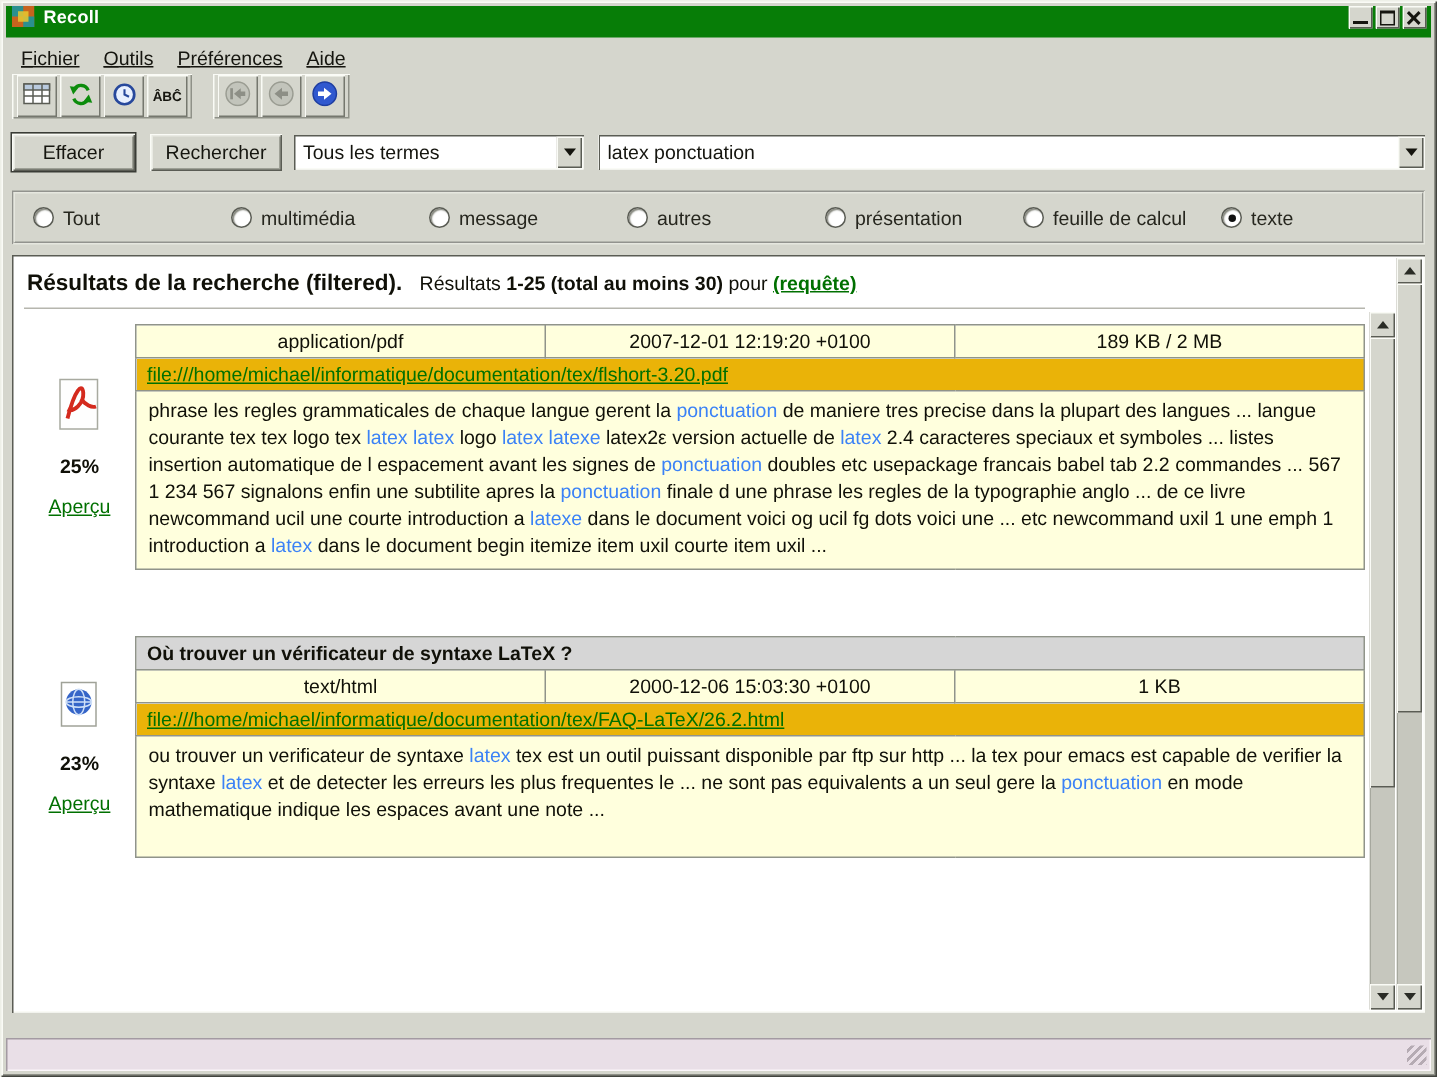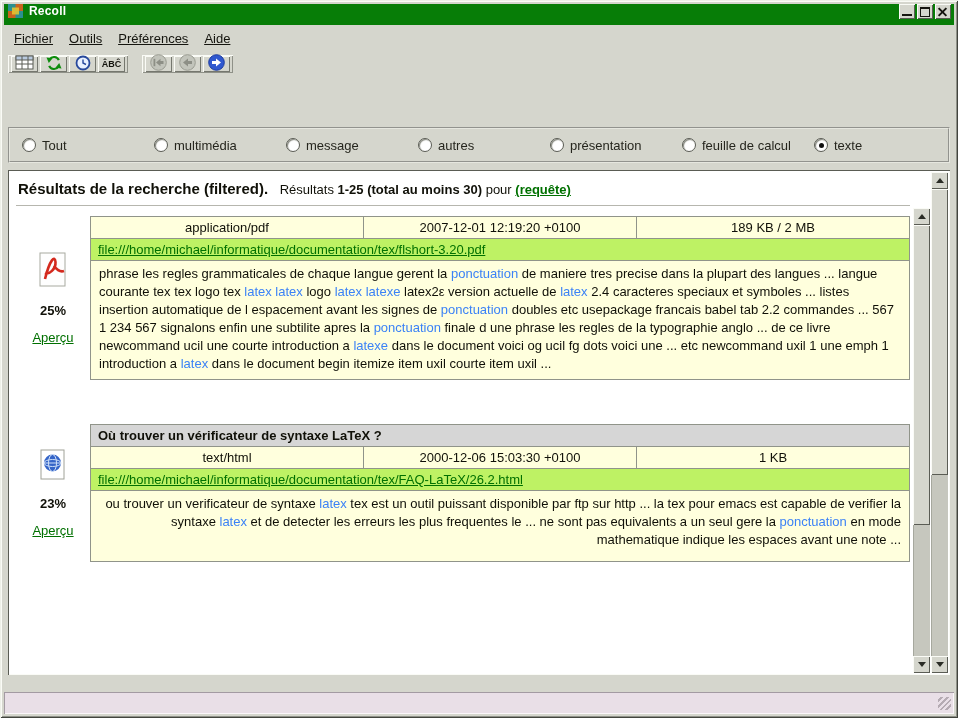--- a/index.html
+++ b/index.html
@@ -18,21 +18,21 @@
   .glyph-close::before,.glyph-close::after{content:"";position:absolute;left:-1px;top:4px;width:11px;height:2px;background:#15150f;}
   .glyph-close::before{transform:rotate(45deg);}
   .glyph-close::after{transform:rotate(-45deg);}
   
   .menubar{position:absolute;left:6px;top:28px;height:20px;display:flex;align-items:center;font-size:13px;color:#15150f;text-decoration:underline;}
   .menu-item{padding:2px 8px;cursor:default;}
   .menu-item .mn{text-decoration:underline;}
   
   .toolbar{position:absolute;left:8px;top:50px;height:28px;display:flex;gap:14px;align-items:center;}
   .tool-group{display:flex;align-items:center;padding:1px 2px;box-shadow:inset 1px 1px 0 #fafbf6, inset -1px -1px 0 #8f9188;}
-  .tool-btn{width:27px;height:16px;display:flex;align-items:center;justify-content:center;background:#d5d6cd;border:none;padding:0;margin:0 1px;
+  .tool-btn{width:27px;height:28px;display:flex;align-items:center;justify-content:center;background:#d5d6cd;border:none;padding:0;margin:0 1px;
     box-shadow:inset 1px 1px 0 #fafbf6, inset -1px -1px 0 #75776e;cursor:default;}
   .abc{font-size:9px;font-weight:bold;color:#15150f;}
   
   .searchrow{position:absolute;left:8px;top:88px;right:8px;height:26px;display:flex;align-items:center;}
   .btn{height:25px;background:#d5d6cd;border:none;font-size:13px;color:#15150f;font-family:inherit;text-align:center;cursor:default;
     box-shadow:inset 1px 1px 0 #fafbf6, inset -1px -1px 0 #5a5c54, inset 2px 2px 0 #e9eae3, inset -2px -2px 0 #9ea096;}
   .btn.default{outline:1px solid #3a3c36;}
   .btn-clear{width:82px;margin-right:10px;}
   .btn-search{width:88px;margin-right:8px;}
   .combo{height:23px;background:#ffffff;display:flex;align-items:center;box-shadow:inset 1px 1px 0 #5a5c54, inset -1px -1px 0 #fafbf6;}
@@ -61,23 +61,23 @@
   .rule{border:none;border-top:1px solid #b6b6ae;margin:8px 2px 10px 0;}
   .result-item{display:flex;}
   .result-item.second{margin-top:44px;}
   .result-side{width:74px;flex:none;display:flex;flex-direction:column;align-items:center;justify-content:center;gap:12px;font-size:13px;}
   .pct{font-weight:bold;color:#101008;}
   .result-main{flex:1;margin-right:2px;min-width:0;}
   .rtable{width:100%;border-collapse:collapse;font-size:13px;color:#101008;table-layout:fixed;}
   .rtable td{border:1px solid #90948a;padding:3px 7px;word-wrap:break-word;}
   .rtable .thead td{background:#d6d6d6;font-weight:bold;}
   .rtable .meta td{background:#ffffdd;text-align:center;}
-  .rtable .urlrow td{background:#bef264;white-space:nowrap;overflow:hidden;}
+  .rtable .urlrow td{background:#eab308;white-space:nowrap;overflow:hidden;}
   .rtable .abstract td{background:#ffffdd;line-height:18px;padding:4px 8px 6px 8px;}
-  .result-item.second .abstract td{padding-bottom:12px;text-align:right;}
+  .result-item.second .abstract td{padding-bottom:22px;}
   .hl{color:#3b82f6;}
   
   .sb{position:absolute;width:17px;background:#c6c7be;box-shadow:inset 1px 1px 0 #a6a89e;}
   .sb-outer{right:2px;top:2px;bottom:2px;}
   .sb-inner{right:20px;top:38px;bottom:2px;}
   .sb-btn{position:absolute;left:0;width:17px;height:17px;background:#d5d6cd;cursor:default;
     box-shadow:inset 1px 1px 0 #fafbf6, inset -1px -1px 0 #5a5c54;display:flex;align-items:center;justify-content:center;}
   .sb-btn.up{top:0;}
   .sb-btn.down{bottom:0;}
   .tri-up-s{width:0;height:0;border-left:4px solid transparent;border-right:4px solid transparent;border-bottom:5px solid #2a2c26;}
@@ -185,20 +185,36 @@
         <span>
           <svg width="19" height="17" viewBox="0 0 19 17">
             <circle cx="9.5" cy="8.5" r="7.8" fill="#3058cf" stroke="#1e3da0"></circle>
             <polygon points="14,8.5 9,4.5 9,7 5,7 5,10 9,10 9,12.5" fill="#ffffff"></polygon>
           </svg>
         </span>
       </button>
     </div>
   </div>
 
+  <div class="searchrow">
+    <button class="btn default btn-clear">Effacer</button>
+    <button class="btn btn-search">Rechercher</button>
+    <div class="combo combo-mode">
+      <span class="combo-text">Tous les termes</span>
+      <span class="combo-arrow">
+          <i class="tri-down"></i>
+        </span>
+    </div>
+    <div class="combo combo-query">
+      <input class="query-input" type="text" value="latex ponctuation" style="">
+      <span class="combo-arrow">
+          <i class="tri-down"></i>
+        </span>
+    </div>
+  </div>
 
   <div class="filterframe">
     <label class="radio-option" data-selected="false">
       <span class="radio"></span>
       <span>Tout</span>
     </label>
     <label class="radio-option" data-selected="false">
       <span class="radio"></span>
       <span>multimédia</span>
     </label>

